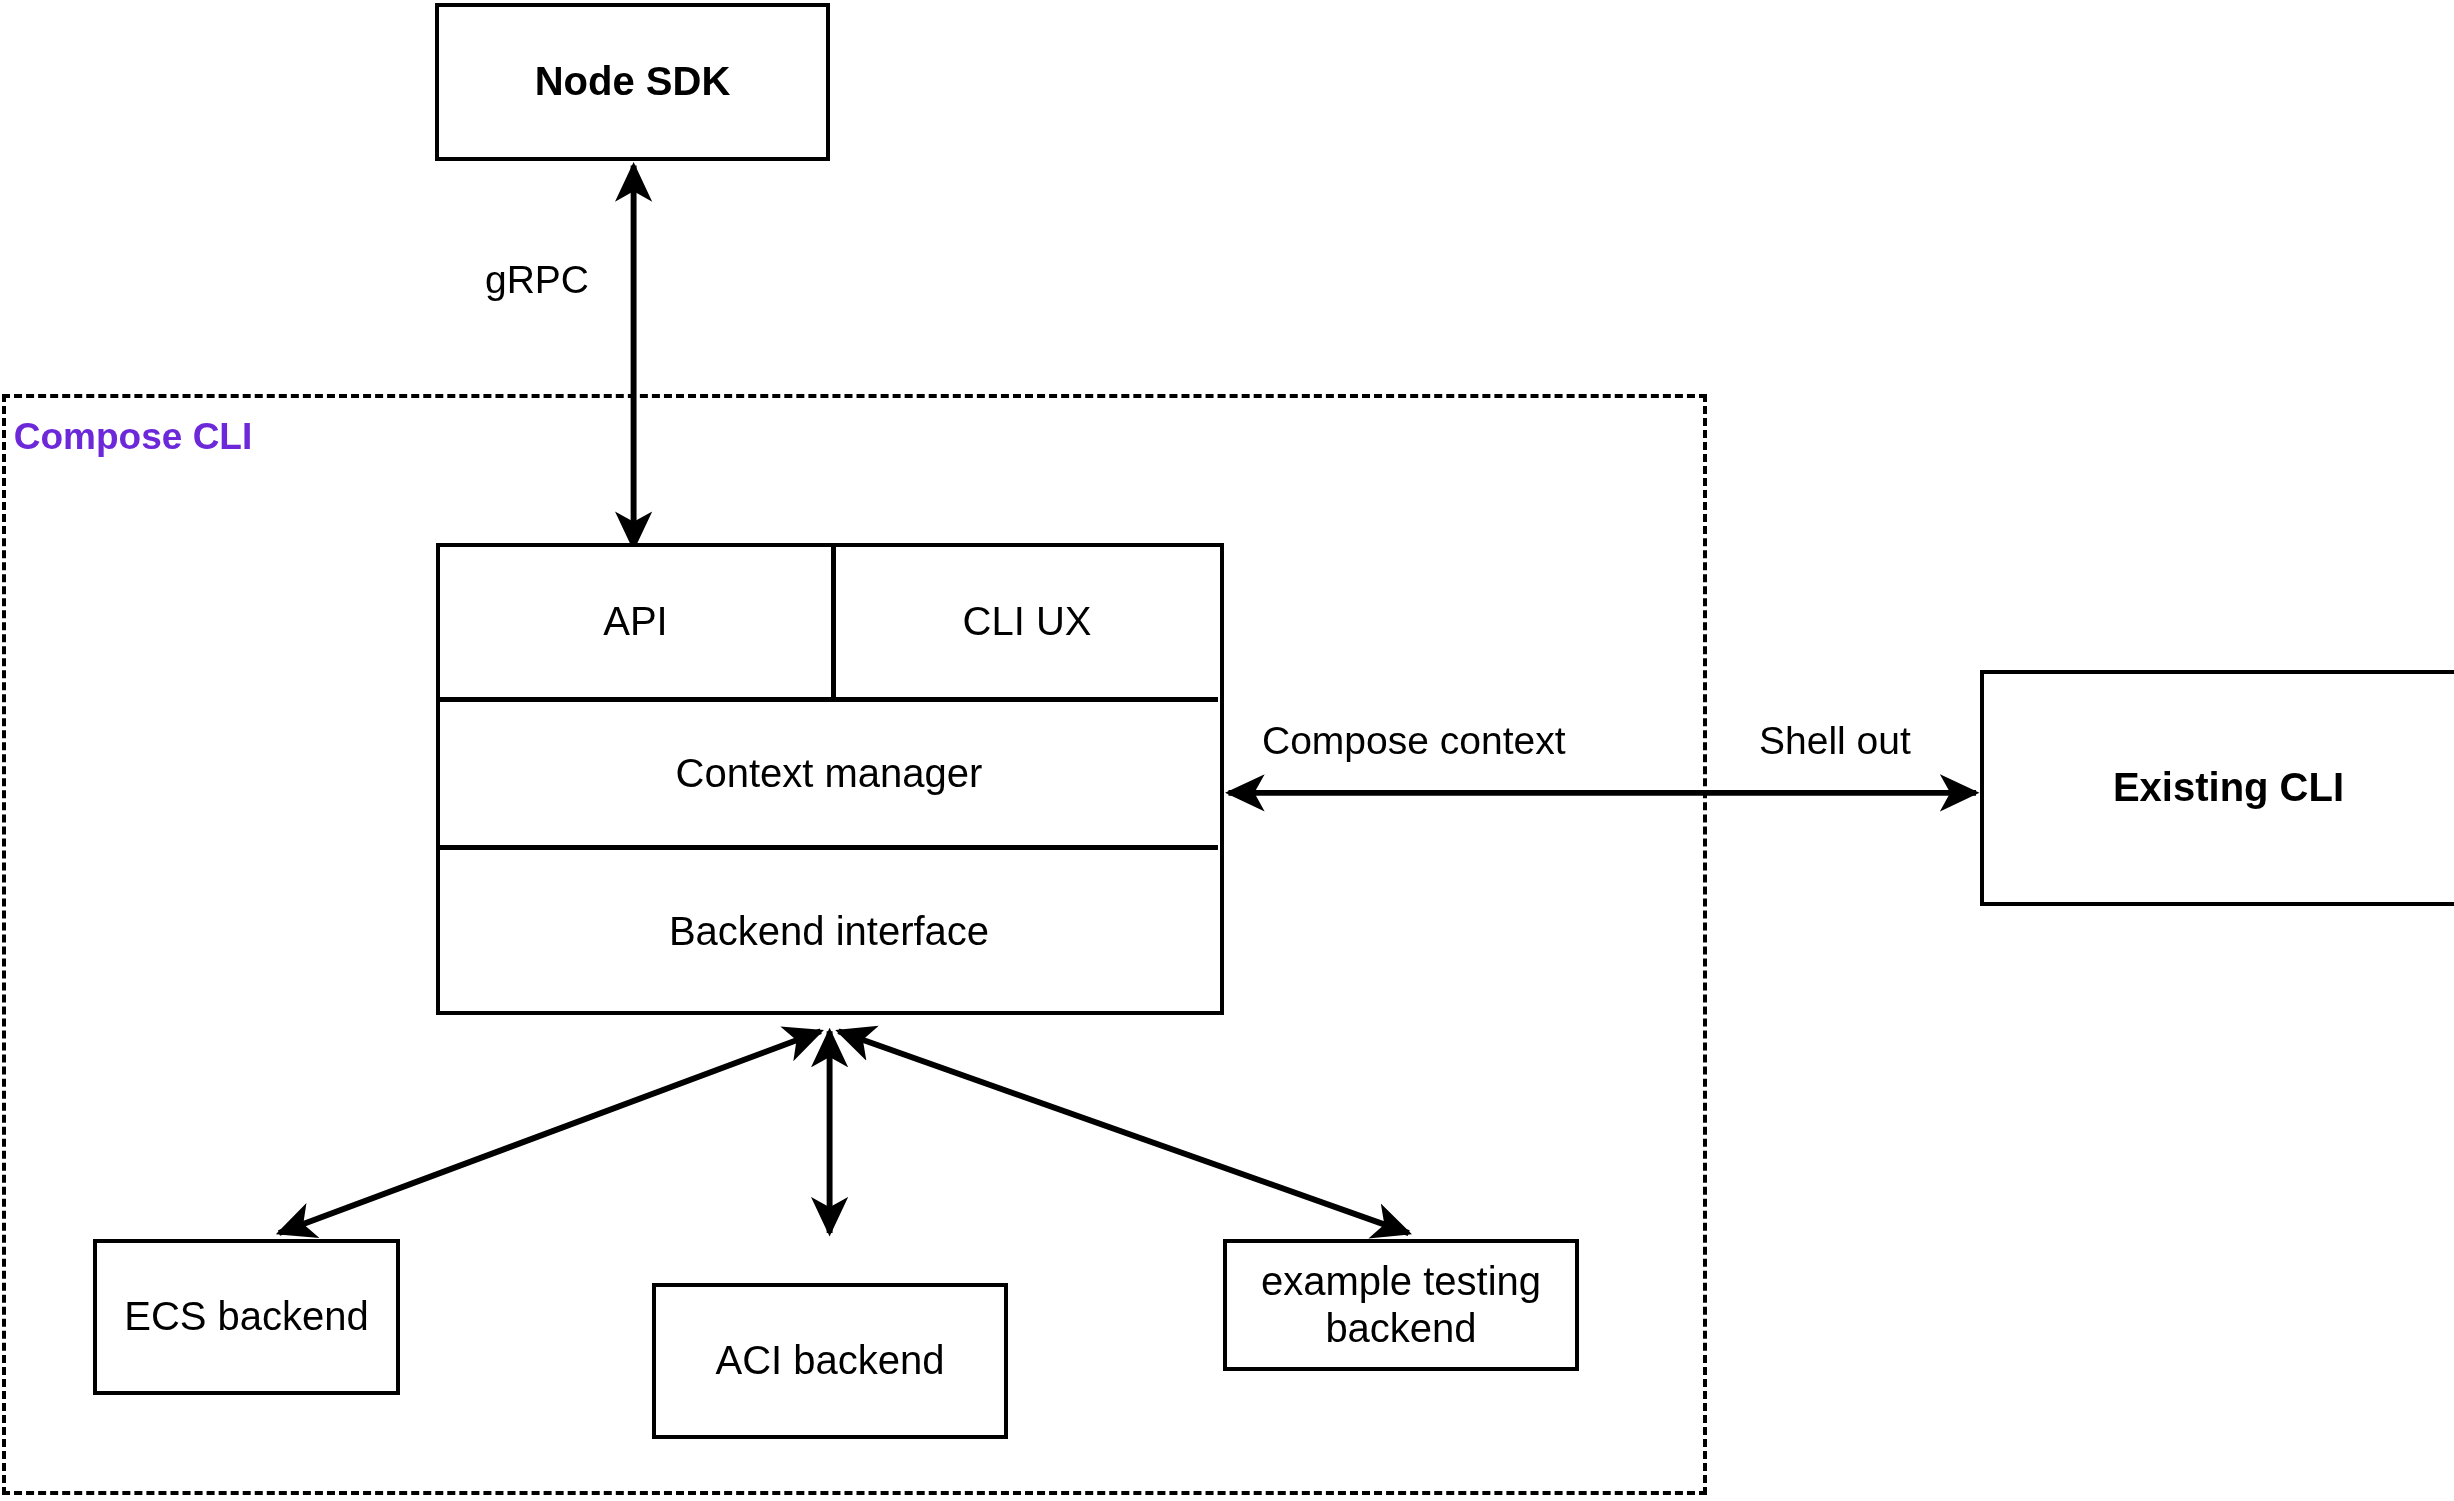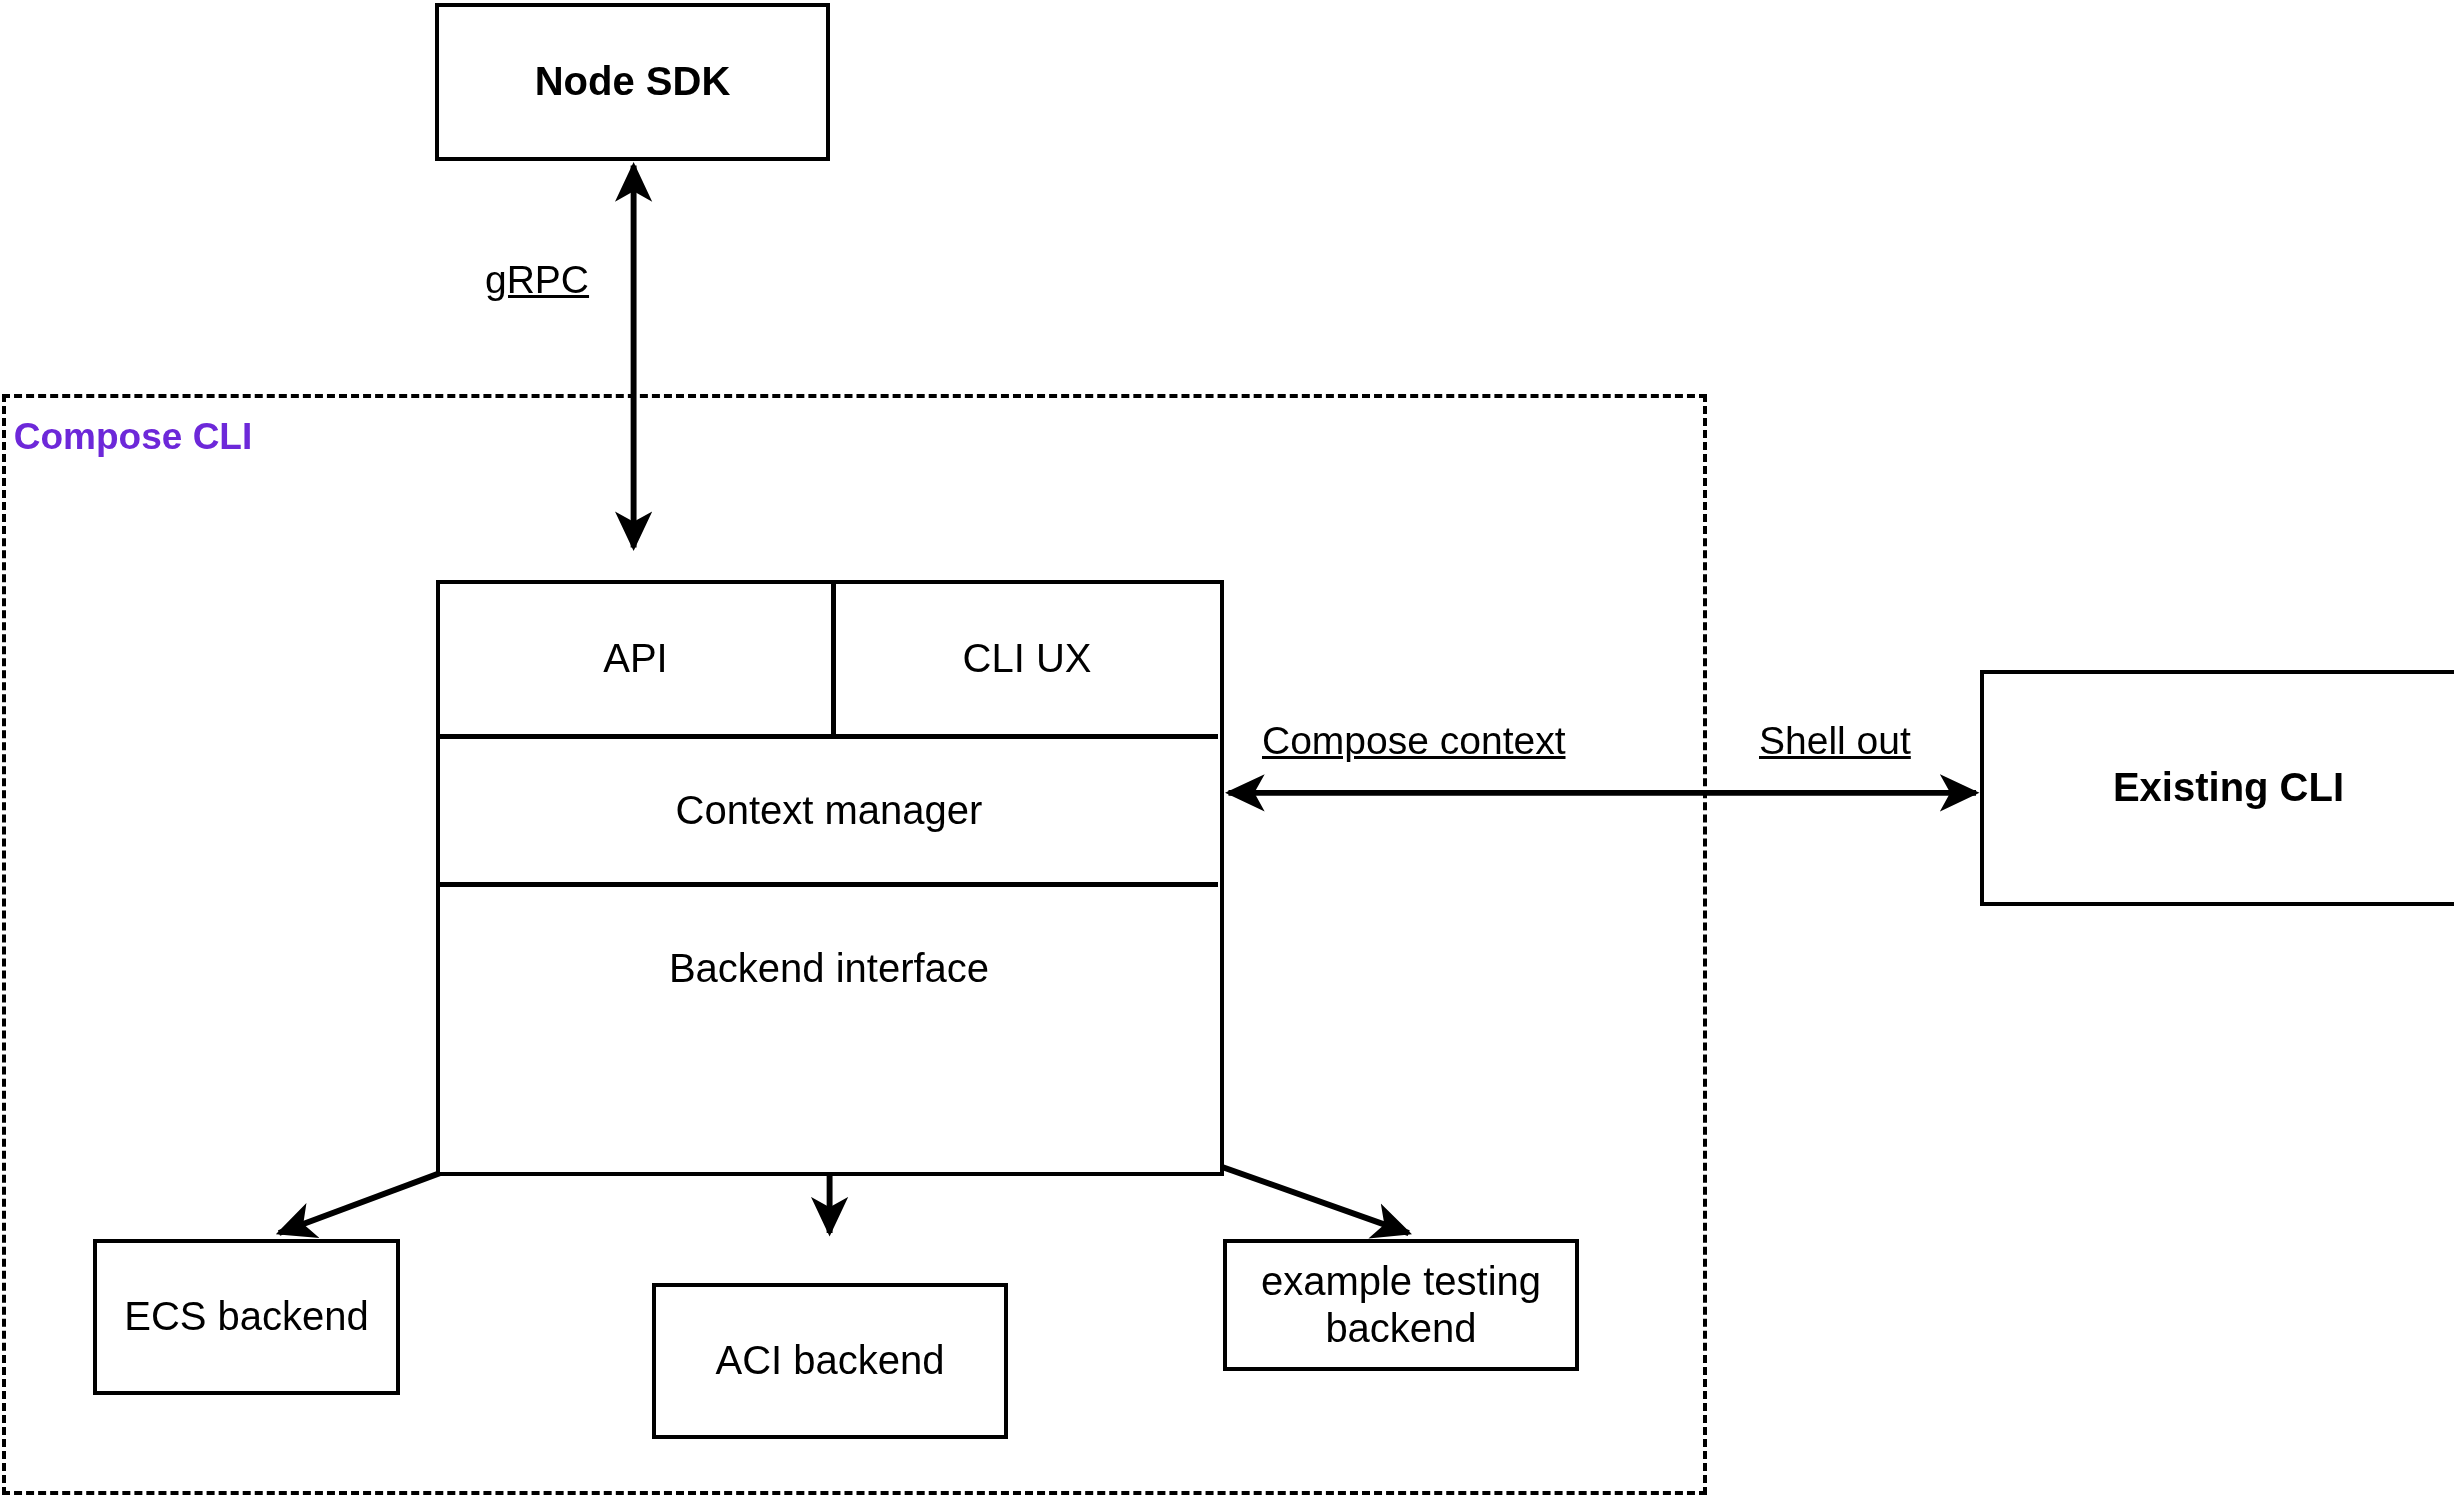--- a/index.html
+++ b/index.html
@@ -83,21 +83,20 @@
     font-weight: bold;
     color: #6d28d9;
     white-space: nowrap;
   }
   .edge-label {
     position: absolute;
     font-size: 39px;
     font-weight: normal;
     color: #000000;
     white-space: nowrap;
-    text-decoration: underline;
   }
 </style>
 </head>
 <body>
 
 <div id="canvas">
 
   <div class="group-box" style="left:2px; top:394px; width:1705px; height:1101px;"></div>
   <div class="group-title" style="left:13.8px; top:416px;">Compose CLI</div>
 
@@ -121,21 +120,21 @@
 
     <line x1="851" y1="1047" x2="1430" y2="1252" stroke="#000000" stroke-width="6" marker-start="url(#arrowStart)" marker-end="url(#arrowEnd)"></line>
   </svg>
 
   <div class="node-box bold-node" style="left:435px; top:3px; width:395px; height:158px;">
     <span class="node-label">Node SDK</span>
   </div>
 
   <div class="edge-label" style="left:485px; top:258px;">gRPC</div>
 
-  <div class="stack" style="left:436px; top:580px; width:788px; height:596px;">
+  <div class="stack" style="left:436px; top:543px; width:788px; height:472px;">
 
     <div class="stack-row" style="left:0px; top:0px; width:391px; height:150px;">
       <span class="node-label">API</span>
     </div>
 
     <div class="stack-row" style="left:396px; top:0px; width:382px; height:150px;">
       <span class="node-label">CLI UX</span>
     </div>
 
     <div class="stack-divider-v" style="left:391px; top:0px; width:4.9px; height:150px;"></div>

